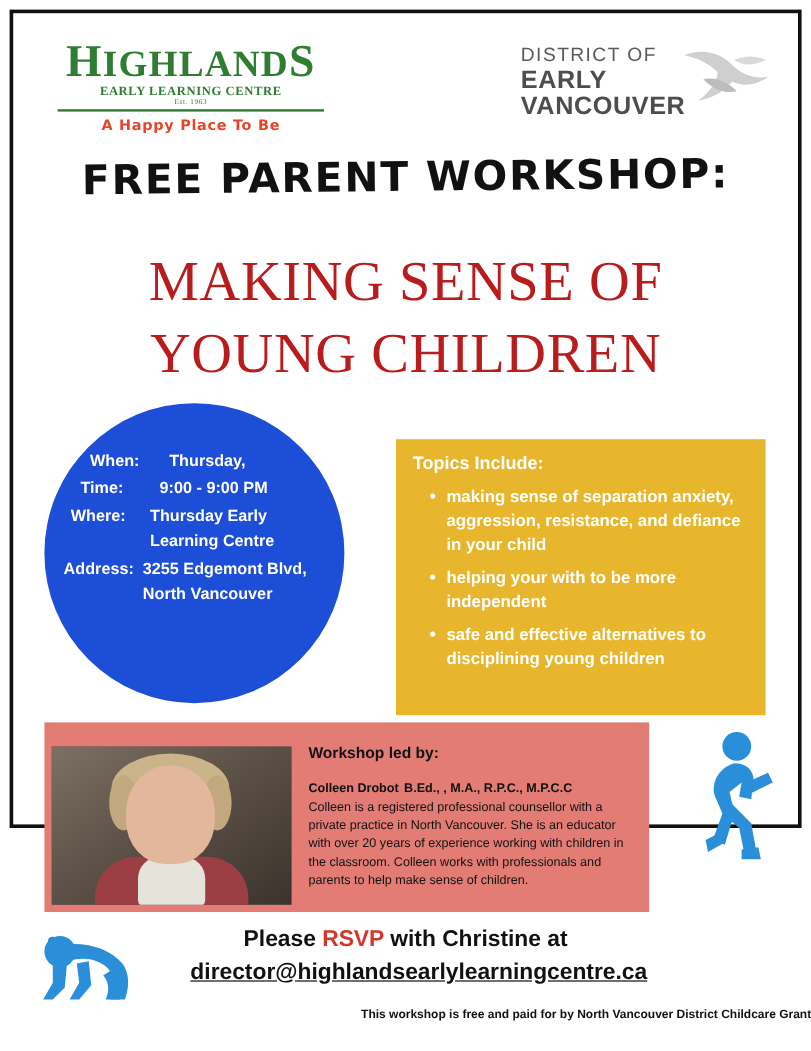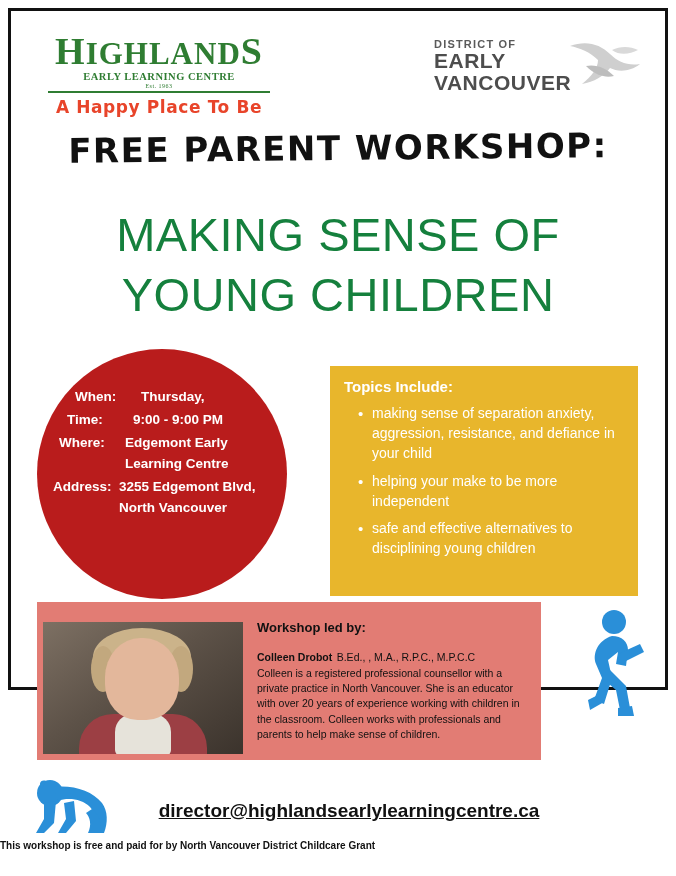--- a/index.html
+++ b/index.html
@@ -69,21 +69,21 @@
   }
   .hl-est {
     font-family: "Liberation Serif", serif;
     font-size: 6px;
     color: #2f7d32;
     letter-spacing: 0.5px;
     margin-top: 1px;
   }
   .hl-tag {
     font-family: "DejaVu Sans", sans-serif;
-    font-size: 17px;
+    font-size: 12px;
     font-weight: bold;
     color: #e8442a;
     margin-top: 4px;
     letter-spacing: 0.6px;
   }
   .hl-rule {
     height: 2px;
     background: #2f7d32;
     margin: 2px 14px 0 14px;
   }
@@ -96,23 +96,23 @@
     height: 66px;
   }
   .dnv-text {
     position: absolute;
     left: 0;
     top: 2px;
     color: #5a5a5a;
     font-family: "Liberation Sans", sans-serif;
   }
   .dnv-l1 {
-    font-size: 11px;
+    font-size: 16px;
     letter-spacing: 1.2px;
-    font-weight: bold;
+    font-weight: normal;
   }
   .dnv-l2 {
     font-size: 21px;
     font-weight: bold;
     letter-spacing: 0.5px;
     line-height: 1.05;
     color: #4d4d4d;
   }
   .dnv-bird {
     position: absolute;
@@ -135,36 +135,36 @@
     letter-spacing: 1.5px;
     color: #111111;
     transform: rotate(-0.6deg);
   }
   .title-main {
     position: absolute;
     left: 0;
     right: 0;
     top: 205px;
     text-align: center;
-    font-family: Liberation Sans, sans-serif;
+    font-family: Liberation Serif, serif;
     font-size: 47px;
     line-height: 1.28;
-    color: #15803d;
+    color: #b91c1c;
     letter-spacing: 0.5px;
   }
 
   
   .circle-details {
     position: absolute;
     left: 37px;
-    top: 349px;
+    top: 336px;
     width: 250px;
     height: 250px;
     border-radius: 50%;
-    background: #b91c1c;
+    background: #1d4ed8;
     color: #ffffff;
     box-sizing: border-box;
     padding: 38px 16px 0 16px;
   }
   .detail-row {
     display: flex;
     font-size: 13.5px;
     font-weight: bold;
     line-height: 1.55;
     margin-bottom: 2px;
@@ -202,21 +202,21 @@
     font-weight: bold;
     margin-bottom: 9px;
   }
   .topics ul {
     margin: 0;
     padding: 0 0 0 16px;
     list-style: none;
   }
   .topics li {
     font-size: 14px;
-    font-weight: normal;
+    font-weight: bold;
     line-height: 1.42;
     margin-bottom: 8px;
     position: relative;
     padding-left: 12px;
   }
   .topics li:before {
     content: "\2022";
     position: absolute;
     left: -2px;
     top: -1px;
@@ -312,21 +312,21 @@
     font-size: 13px;
     font-weight: bold;
     margin-bottom: 12px;
   }
   .pres-name {
     font-size: 10.5px;
     font-weight: bold;
   }
   .pres-cred {
     font-size: 10.5px;
-    font-weight: normal;
+    font-weight: bold;
   }
   .pres-bio {
     font-size: 10.5px;
     line-height: 1.45;
     margin-top: 1px;
   }
 
   
   .runner {
     position: absolute;
@@ -367,21 +367,21 @@
     font-weight: bold;
     color: #111111;
     text-decoration: underline;
     padding-left: 22px;
   }
   .footnote {
     position: absolute;
     left: 0;
     right: 0;
     top: 840px;
-    text-align: left;
+    text-align: right;
     font-size: 10px;
     font-weight: bold;
     color: #111111;
   }
 </style>
 </head>
 <body>
 
 <div class="poster">
   <div class="border-frame"></div>
@@ -423,38 +423,38 @@
         <span>Thursday,</span>
       </div>
     </div>
     <div class="detail-row circ-pad-2">
       <div class="detail-label">Time:</div>
       <div class="detail-value">9:00 - 9:00 PM</div>
     </div>
     <div class="detail-row circ-pad-3">
       <div class="detail-label">Where:</div>
       <div class="detail-value">
-        <span>Edgemont Early</span>
+        <span>Thursday Early</span>
         <span class="cont">Learning Centre</span>
       </div>
     </div>
     <div class="detail-row circ-pad-4">
       <div class="detail-label">Address:</div>
       <div class="detail-value">
         <span>3255 Edgemont Blvd,</span>
         <span class="cont">North Vancouver</span>
       </div>
     </div>
   </div>
 
   <div class="topics">
     <div class="topics-head">Topics Include:</div>
     <ul>
       <li>making sense of separation anxiety, aggression, resistance, and defiance in your child</li>
-      <li>helping your make to be more independent</li>
+      <li>helping your with to be more independent</li>
       <li>safe and effective alternatives to disciplining young children</li>
     </ul>
   </div>
 
   <div class="presenter">
     <div class="presenter-photo">
       <div class="photo-bg"></div>
       <div class="photo-body"></div>
       <div class="photo-scarf"></div>
       <div class="photo-hair"></div>
@@ -483,15 +483,18 @@
 
   <svg class="crawler" viewBox="0 0 92 66">
     <circle cx="20" cy="18" r="13" fill="#2a8fd8"></circle>
     <path d="M16 6 C10 4 8 10 12 14 Z" fill="#2a8fd8"></path>
     <path d="M24 12 C44 10 62 16 72 28 C78 36 78 48 74 58 L62 58 C66 48 66 38 60 32 C52 24 38 22 28 26 Z" fill="#2a8fd8"></path>
     <path d="M26 26 L24 48 L14 58 L6 58 L14 44 L14 28 Z" fill="#2a8fd8"></path>
     <path d="M44 26 L46 46 L36 58 L28 58 L36 44 L34 28 Z" fill="#2a8fd8"></path>
     <path d="M62 34 C70 40 72 50 70 58 L58 58 C62 50 60 42 56 38 Z" fill="#2a8fd8"></path>
   </svg>
 
+  <div class="rsvp">
+    <span>Please </span><span class="accent">RSVP</span><span> with Christine at</span>
+  </div>
   <div class="rsvp-email">director@highlandsearlylearningcentre.ca</div>
   <div class="footnote">This workshop is free and paid for by North Vancouver District Childcare Grant</div>
 </div>
 
 </body></html>

